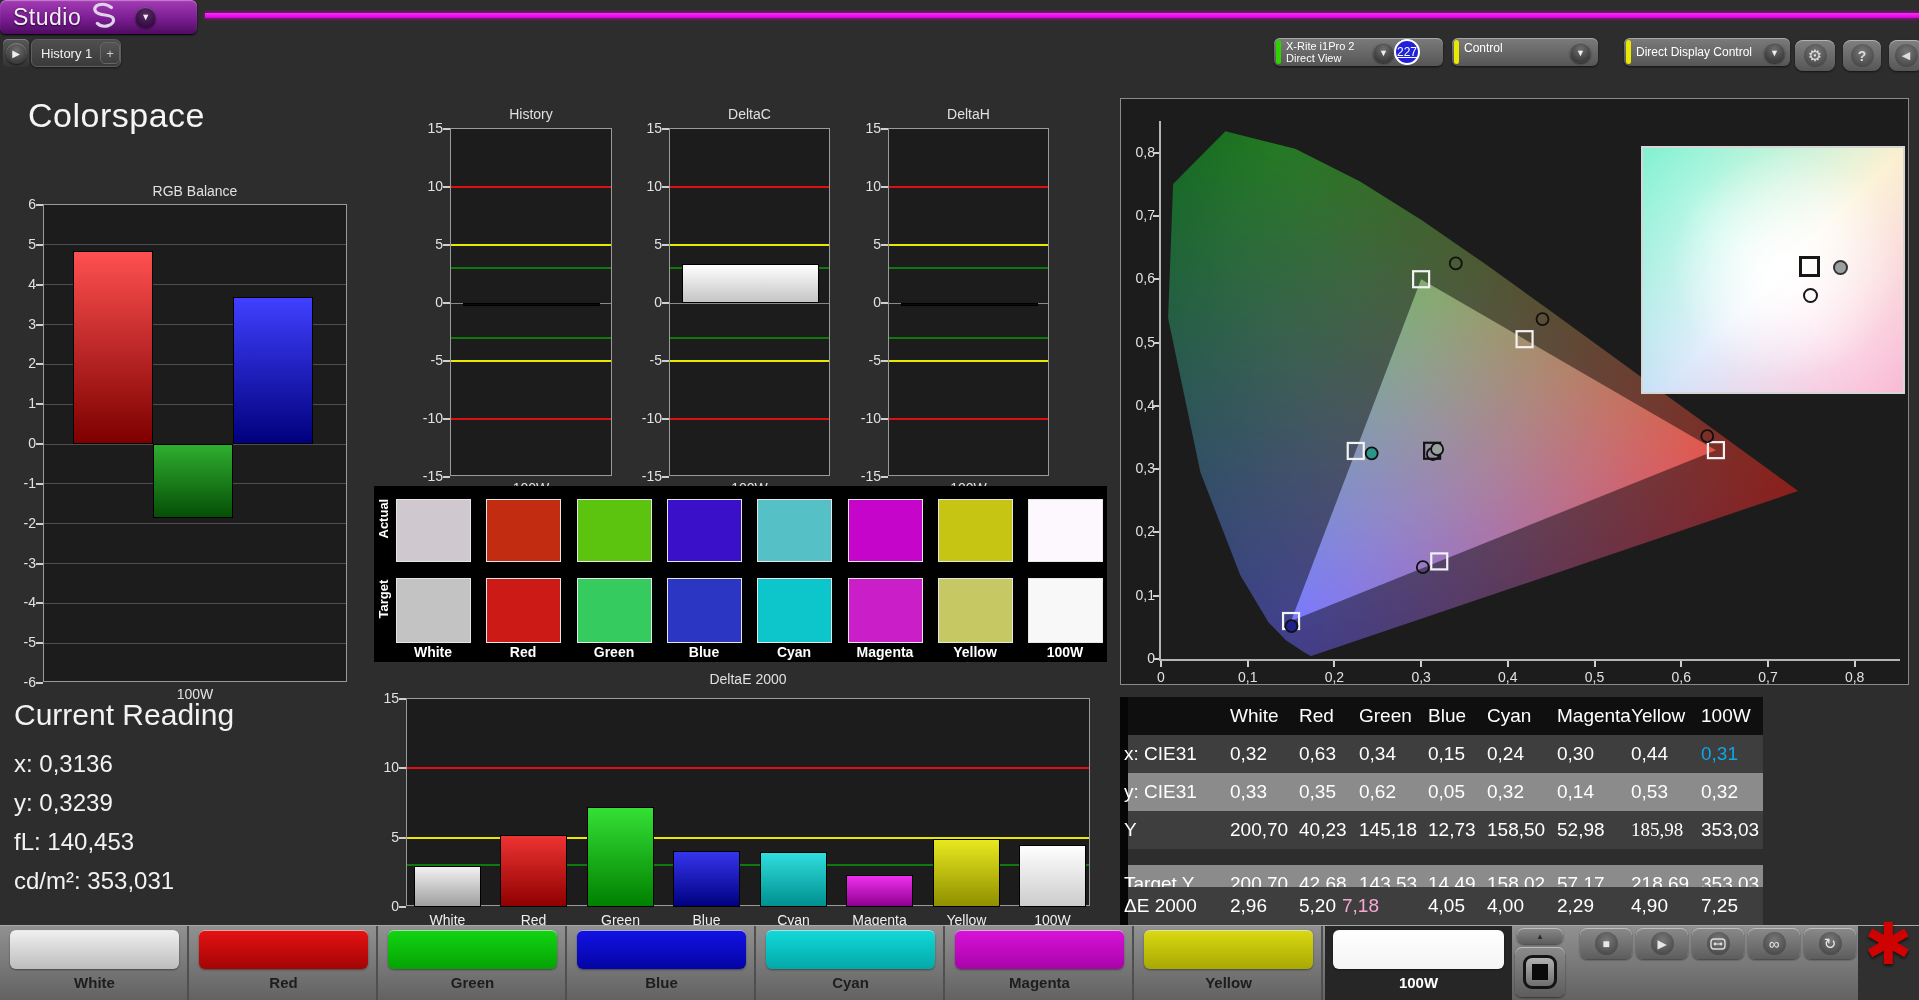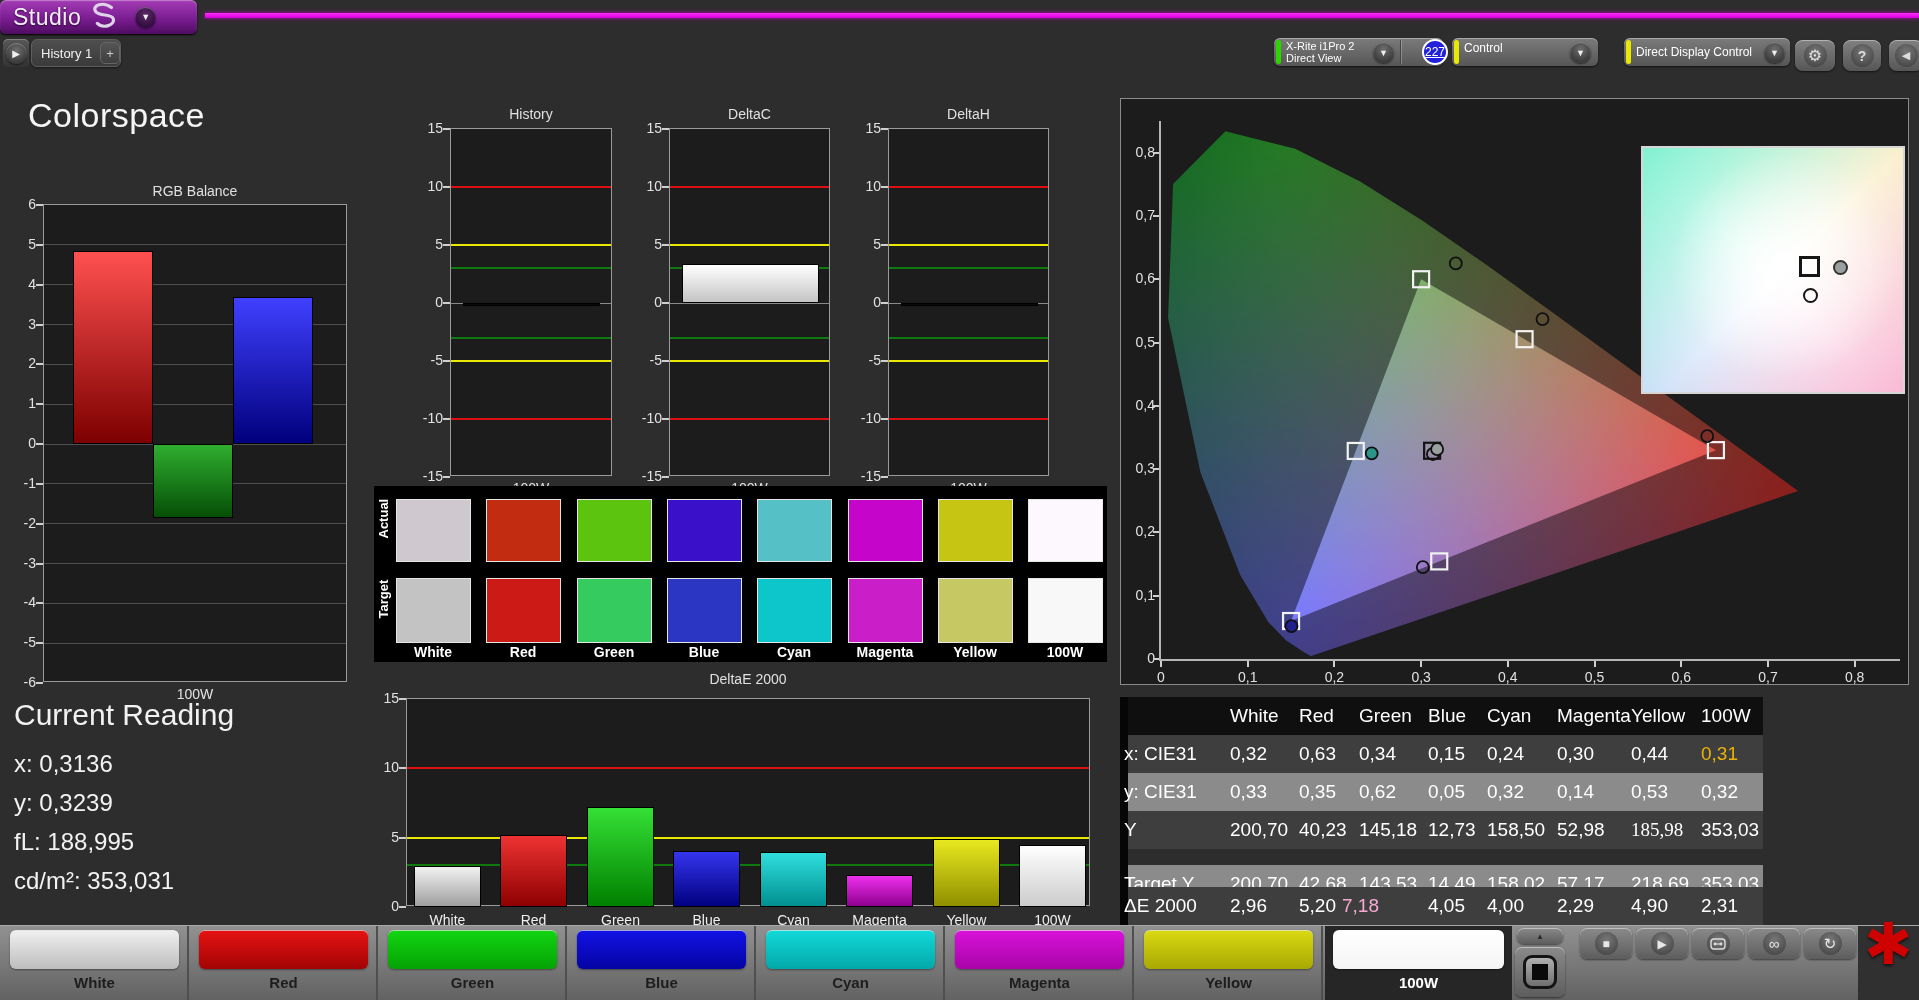--- a/index.html
+++ b/index.html
@@ -135,21 +135,21 @@
 </div>
 
 <div class="tb-panel" style="left:1274px;width:169px;">
   <span class="tb-stripe" style="background:#2ed300;"></span>
   <span class="tb-text">
     <span style="display:block;">X-Rite i1Pro 2</span>
     <span style="display:block;">Direct View</span>
   </span>
   <span class="drop-circle" style="position:absolute;left:99px;top:4px;">▼</span>
   <span class="tb-divider" style="left:126px;"></span>
-  <span class="badge" style="left:148px;text-decoration:underline;">227</span>
+  <span class="badge" style="left:120px;text-decoration:underline;">227</span>
 </div>
 <div class="tb-panel" style="left:1452px;width:146px;">
   <span class="tb-stripe" style="background:#e8e800;"></span>
   <span class="tb-text" style="top:4px;font-size:12px;">Control</span>
   <span class="drop-circle" style="position:absolute;right:7px;top:4px;">▼</span>
 </div>
 <div class="tb-panel" style="left:1624px;width:166px;">
   <span class="tb-stripe" style="background:#e8e800;"></span>
   <span class="tb-text-mid">Direct Display Control</span>
   <span class="drop-circle" style="position:absolute;right:5px;top:4px;">▼</span>
@@ -207,21 +207,21 @@
     <div class="ytick" style="top: 477px;"></div>
     <div class="bar" style="left: 29px; width: 80px; top: 45.8083px; height: 193.192px; background: linear-gradient(rgb(255, 80, 80), rgb(125, 0, 0));"></div>
     <div class="bar" style="left: 109px; width: 80px; top: 239px; height: 73.6917px; background: linear-gradient(rgb(47, 174, 47), rgb(6, 79, 6));"></div>
     <div class="bar" style="left: 189px; width: 80px; top: 91.6167px; height: 147.383px; background: linear-gradient(rgb(64, 64, 255), rgb(0, 0, 125));"></div>
   </div>
 <div class="xlabel" style="left:43px;top:686px;width:304px;">100W</div>
 
 <div class="cr-title">Current Reading</div>
 <div class="cr-line" style="top:750px;">x: 0,3136</div>
 <div class="cr-line" style="top:789px;">y: 0,3239</div>
-<div class="cr-line" style="top:828px;">fL: 188,995</div>
+<div class="cr-line" style="top:828px;">fL: 140,453</div>
 <div class="cr-line" style="top:867px;">cd/m²: 353,031</div>
 
 <div class="chart-title" style="left:450px;top:106px;width:162px;">History</div>
 <div id="dlPlot" class="plot" style="left:450px;top:128px;width:162px;height:348px;">
     <div class="zeroline" style="top: 173.5px;"></div>
     <div class="refline" style="top: 57px; background: rgb(221, 17, 17);"></div>
     <div class="refline" style="top: 115px; background: rgb(232, 232, 0);"></div>
     <div class="refline" style="top: 138.2px; background: rgb(14, 122, 14);"></div>
     <div class="refline" style="top: 207.8px; background: rgb(14, 122, 14);"></div>
     <div class="refline" style="top: 231px; background: rgb(232, 232, 0);"></div>
@@ -483,21 +483,21 @@
     </div>
     <div class="rrow" style="top: 38px; background: rgb(62, 62, 62);">
       <div class="rcell" style="left: -4px; width: 106px; color: rgb(255, 255, 255);">x: CIE31</div>
       <div class="rcell" style="left: 102px; width: 69px; color: rgb(255, 255, 255);">0,32</div>
       <div class="rcell" style="left: 171px; width: 60px; color: rgb(255, 255, 255);">0,63</div>
       <div class="rcell" style="left: 231px; width: 69px; color: rgb(255, 255, 255);">0,34</div>
       <div class="rcell" style="left: 300px; width: 59px; color: rgb(255, 255, 255);">0,15</div>
       <div class="rcell" style="left: 359px; width: 70px; color: rgb(255, 255, 255);">0,24</div>
       <div class="rcell" style="left: 429px; width: 74px; color: rgb(255, 255, 255);">0,30</div>
       <div class="rcell" style="left: 503px; width: 70px; color: rgb(255, 255, 255);">0,44</div>
-      <div class="rcell" style="left: 573px; width: 66px; color: #eab308;">0,31</div>
+      <div class="rcell" style="left: 573px; width: 66px; color: #0ea5e9;">0,31</div>
     </div>
     <div class="rrow" style="top: 76px; background: rgb(139, 139, 139);">
       <div class="rcell" style="left: -4px; width: 106px; color: rgb(255, 255, 255);">y: CIE31</div>
       <div class="rcell" style="left: 102px; width: 69px; color: rgb(255, 255, 255);">0,33</div>
       <div class="rcell" style="left: 171px; width: 60px; color: rgb(255, 255, 255);">0,35</div>
       <div class="rcell" style="left: 231px; width: 69px; color: rgb(255, 255, 255);">0,62</div>
       <div class="rcell" style="left: 300px; width: 59px; color: rgb(255, 255, 255);">0,05</div>
       <div class="rcell" style="left: 359px; width: 70px; color: rgb(255, 255, 255);">0,32</div>
       <div class="rcell" style="left: 429px; width: 74px; color: rgb(255, 255, 255);">0,14</div>
       <div class="rcell" style="left: 503px; width: 70px; color: rgb(255, 255, 255);">0,53</div>
@@ -527,21 +527,21 @@
     </div>
     <div class="rrow" style="top: 190px; background: rgb(62, 62, 62);">
       <div class="rcell" style="left: -4px; width: 106px; color: rgb(255, 255, 255);">ΔE 2000</div>
       <div class="rcell" style="left: 102px; width: 69px; color: rgb(255, 255, 255);">2,96</div>
       <div class="rcell" style="left: 171px; width: 60px; color: rgb(255, 255, 255);">5,20</div>
       <div class="rcell" style="left: 214px; width: 69px; color: #f9a8d4;">7,18</div>
       <div class="rcell" style="left: 300px; width: 59px; color: rgb(255, 255, 255);">4,05</div>
       <div class="rcell" style="left: 359px; width: 70px; color: rgb(255, 255, 255);">4,00</div>
       <div class="rcell" style="left: 429px; width: 74px; color: rgb(255, 255, 255);">2,29</div>
       <div class="rcell" style="left: 503px; width: 70px; color: rgb(255, 255, 255);">4,90</div>
-      <div class="rcell" style="left: 573px; width: 66px; color: rgb(255, 255, 255);">2,31</div>
+      <div class="rcell" style="left: 573px; width: 66px; color: rgb(255, 255, 255);">7,25</div>
     </div>
   </div>
 
 <div class="bottom-bar" id="bottomBar">
   <div class="mini-btn" style="left:1517px;top:2px;width:46px;height:16px;">
     <span style="font-size:8px;color:#2a2a2a;">▲</span>
   </div>
   <div class="mini-btn" style="left:1515px;top:21px;width:50px;height:50px;">
     <span class="sq-icon">
         <span class="inner"></span>

